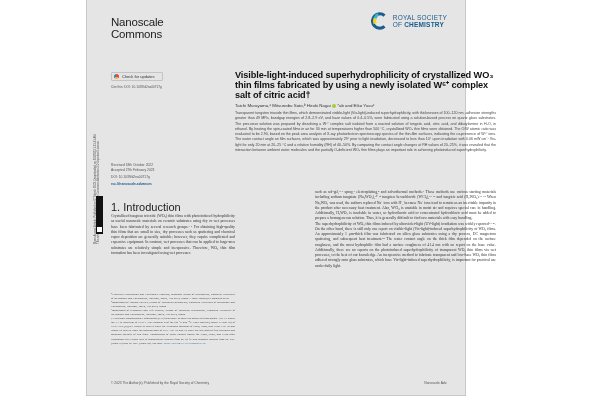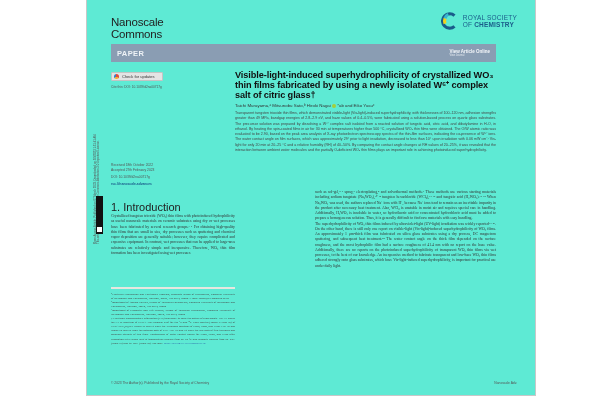--- a/index.html
+++ b/index.html
@@ -1,17 +1,17 @@
 <!DOCTYPE html>
 <html><head>
 <meta charset="utf-8">
 <style>
   html, body { margin:0; padding:0; }
   body { width:600px; height:400px; background:#ffffff; position:relative; overflow:hidden; font-family:"Liberation Sans", sans-serif; }
-  .page { position:absolute; left:86px; top:0; width:450px; height:396px; background:#5eead4; border-left:1px solid #c8c8c8; border-right:1px solid #c8c8c8; border-bottom:1px solid #c8c8c8; box-sizing:border-box; }
+  .page { position:absolute; left:86px; top:0; width:380px; height:396px; background:#e5e5e5; border-left:1px solid #c8c8c8; border-right:1px solid #c8c8c8; border-bottom:1px solid #c8c8c8; box-sizing:border-box; }
   .journal { position:absolute; left:24px; top:16px; font-size:11.5px; line-height:12px; color:#222; letter-spacing:-0.2px; }
   .rsc { position:absolute; right:18px; top:12px; display:flex; align-items:center; }
   .rsc-logo { width:18px; height:18px; margin-right:4px; }
   .rsc-text { font-size:6.5px; line-height:7px; color:#1a5c8a; letter-spacing:0.2px; }
   .rsc-text b { font-weight:bold; }
   .banner { position:absolute; left:24px; top:44px; width:385px; height:18px; background:#8a9db3; display:flex; align-items:center; justify-content:space-between; box-sizing:border-box; padding:0 6px; }
   .banner-label { color:#eef2f6; font-size:7.5px; font-weight:bold; letter-spacing:0.4px; }
   .banner-right { text-align:left; }
   .view-online { color:#f4f6f9; font-size:4.5px; font-weight:bold; }
   .view-journal { color:#e4e9ef; font-size:2.6px; }
@@ -54,44 +54,37 @@
       <path d="M15 4 A8 8 0 1 0 15 16" fill="none" stroke="#1a5c8a" stroke-width="3.5"></path>
       <path d="M4.5 7 A8 8 0 0 0 4.5 13" fill="none" stroke="#f2d21b" stroke-width="3.5"></path>
       <path d="M8 2.5 A8 8 0 0 0 4.5 7" fill="none" stroke="#38b6cf" stroke-width="3.5"></path>
     </svg>
     <div class="rsc-text">
       <div>ROYAL SOCIETY</div>
       <div><span>OF </span><b>CHEMISTRY</b></div>
     </div>
   </div>
 
-  <div class="banner">
-    <span class="banner-label">PAPER</span>
-    <div class="banner-right">
-      <div class="view-online">View Article Online</div>
-      <div class="view-journal">View Journal</div>
-    </div>
-  </div>
 
   <div class="sidebar-vert">
     <div class="vert-text">
       <div>Open Access Article. Published on 07 March 2023. Downloaded on 3/9/2023 1:31:41 AM.</div>
       <div>This article is licensed under a Creative Commons Attribution 3.0 Unported Licence.</div>
     </div>
   </div>
   <div class="cc-badge"></div>
   <div class="cc-mark"></div>
 
   <div class="check-updates">
     <span class="check-icon"></span>
     <span class="check-label">Check for updates</span>
   </div>
   <div class="cite">Cite this: DOI: 10.1039/d2na00717g</div>
 
-  <div class="title">Visible-light-induced superhydrophilicity of crystallized WO₃ thin films fabricated by using a newly isolated W⁶⁺ complex salt of citric glass†</div>
+  <div class="title">Visible-light-induced superhydrophilicity of crystallized WO₃ thin films fabricated by using a newly isolated W⁶⁺ complex salt of citric acid†</div>
   <div class="authors">
     <span>Taichi Murayama,ᵃ Mitsunobu Sato,ᵇ Hiroki Nagai</span>
     <span class="orcid"></span>
     <span>*ab and Eiko Yasuᶜ</span>
   </div>
   <div class="abstract">Transparent tungsten trioxide thin films, which demonstrated visible-light (Vis-light)-induced superhydrophilicity, with thicknesses of 100–120 nm, adhesion strengths greater than 49 MPa, bandgap energies of 2.8–2.9 eV, and haze values of 0.4–0.5%, were fabricated using a solution-based process on quartz glass substrates. The precursor solution was prepared by dissolving a W⁶⁺ complex salt isolated from a reacted solution of tungstic acid, citric acid, and dibutylamine in H₂O, in ethanol. By heating the spin-coated films in air for 30 min at temperatures higher than 500 °C, crystallized WO₃ thin films were obtained. The O/W atomic ratio was evaluated to be 2.90, based on the peak area analysis of X-ray photoelectron spectroscopy spectra of the thin-film surfaces, indicating the co-presence of W⁵⁺ ions. The water contact angle on film surfaces, which was approximately 29° prior to light irradiation, decreased to less than 10° upon irradiation with 0.06 mW cm⁻² Vis-light for only 20 min at 20–25 °C and a relative humidity (RH) of 40–50%. By comparing the contact angle changes at RH values of 20–25%, it was revealed that the interaction between ambient water molecules and the partially O-deficient WO₃ thin films plays an important role in achieving photoinduced superhydrophilicity.</div>
 
   <div class="received">
     <div>Received 18th October 2022</div>
     <div>Accepted 27th February 2023</div>

